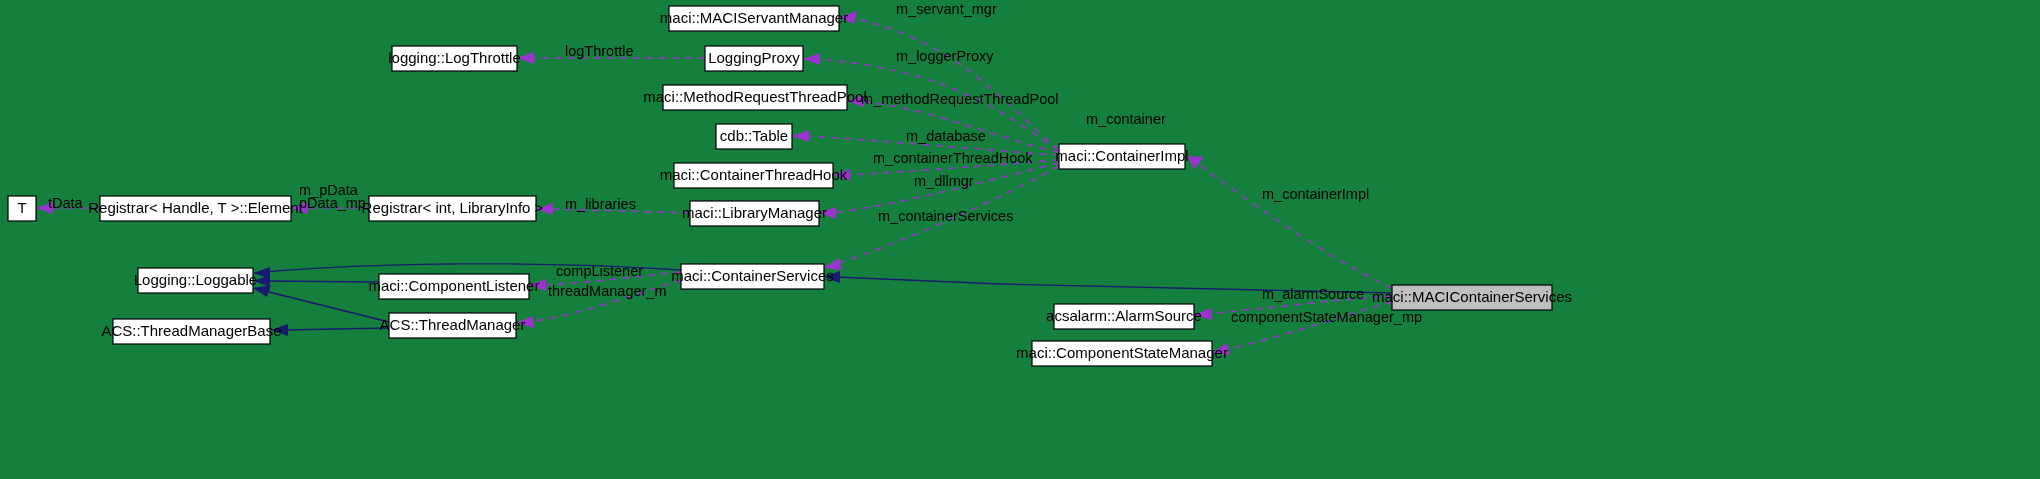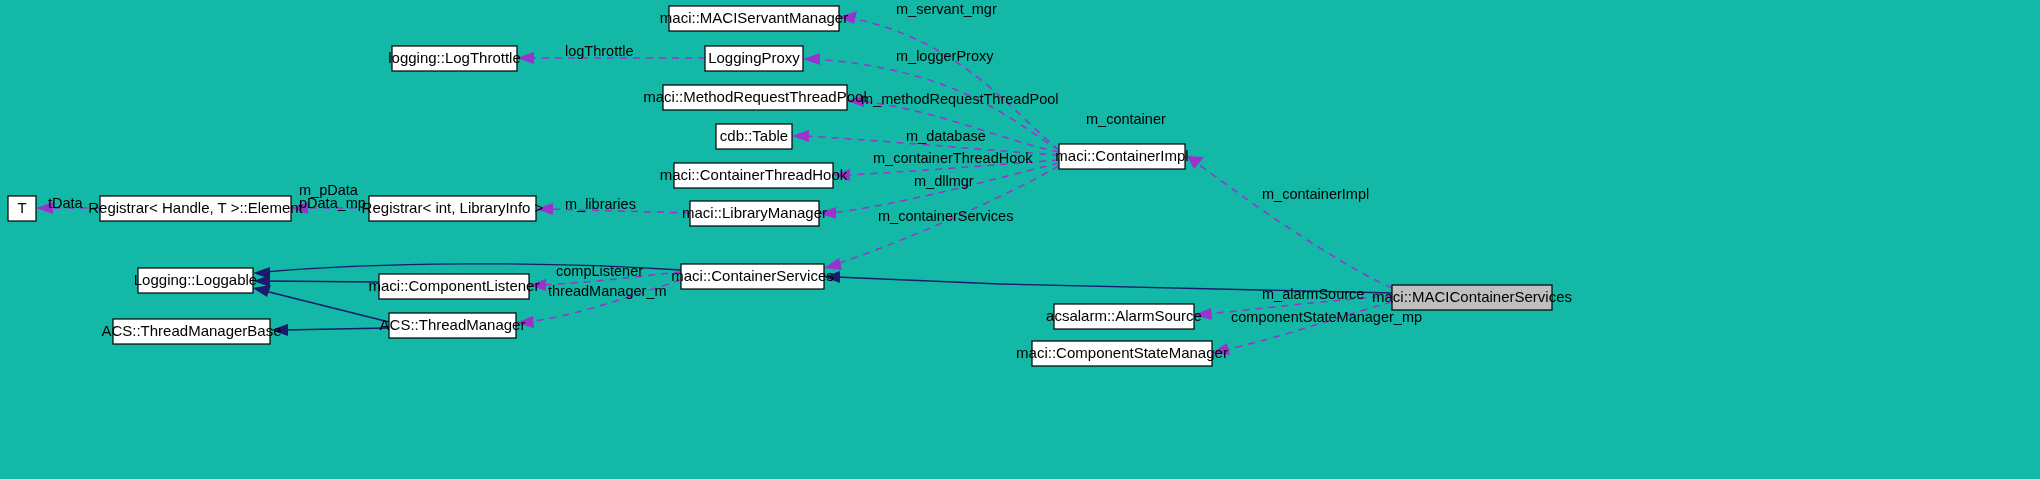--- a/index.html
+++ b/index.html
@@ -4,21 +4,21 @@
 <style>
   html, body {
     margin: 0;
     padding: 0;
     background: #ffffff;
   }
   #diagram-root {
     position: relative;
     width: 2040px;
     height: 479px;
-    background: #14b8a6;
+    background: #15803d;
     font-family: "Liberation Sans", sans-serif;
     overflow: hidden;
   }
   svg#graph {
     position: absolute;
     left: 0;
     top: 0;
     width: 2040px;
     height: 479px;
   }

